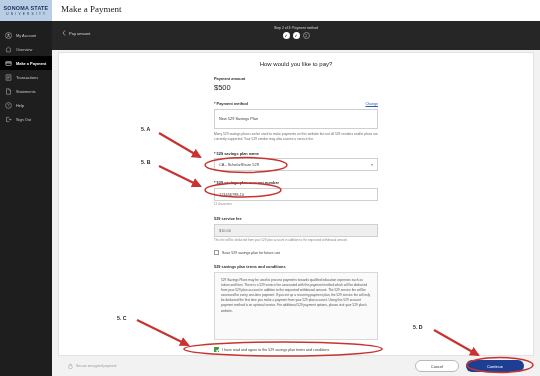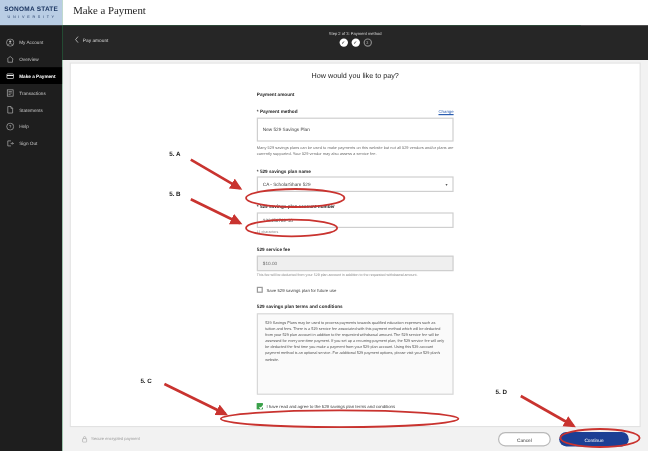--- a/index.html
+++ b/index.html
@@ -2,21 +2,21 @@
 <html><head>
 <meta charset="utf-8">
 <style>
   * { box-sizing: border-box; margin: 0; padding: 0; }
   html, body {
     width: 540px; height: 376px;
     font-family: "Liberation Sans", sans-serif;
     background: #ffffff;
     overflow: hidden;
   }
-  #root { position: relative; width: 484px; height: 376px; background: #22c55e; padding-left: 18px; }
+  #root { position: relative; width: 484px; height: 376px; background: #8b5cf6; padding-left: 18px; }
 
   
   .sidebar {
     position: absolute; left: 0; top: 0; width: 52px; height: 376px;
     background: #1e1e1e;
   }
   .brand {
     width: 52px; height: 21px; background: #b9cde4;
     display: flex; flex-direction: column; align-items: center;
     justify-content: center; padding-top: 1px;
@@ -243,20 +243,21 @@
   </div>
 
   <div class="canvas">
     <div class="card">
       <div class="card-title">How would you like to pay?</div>
 
       <div class="form">
 
         <div class="fld">
           <div class="fld-label">Payment amount</div>
+          <div class="amount">$500</div>
         </div>
 
         <div class="fld">
           <div class="row-between">
             <span class="fld-label">* Payment method</span>
             <span class="link">Change</span>
           </div>
           <div class="input big">
             <span>New 529 Savings Plan</span>
           </div>

